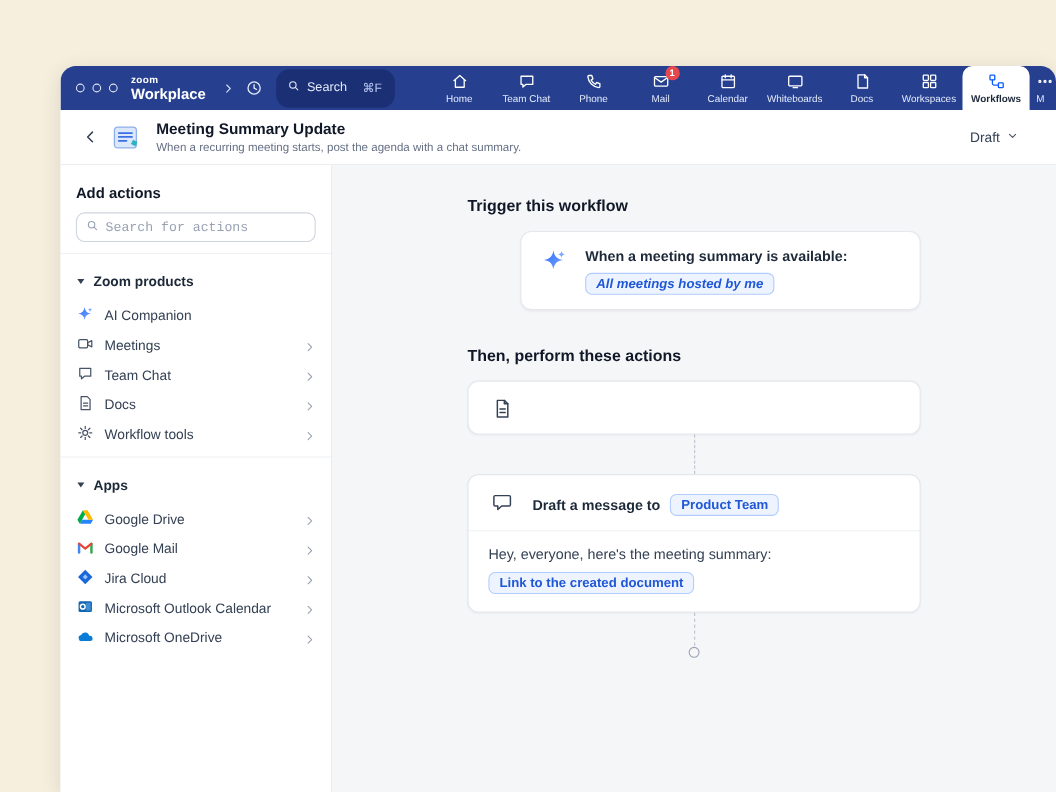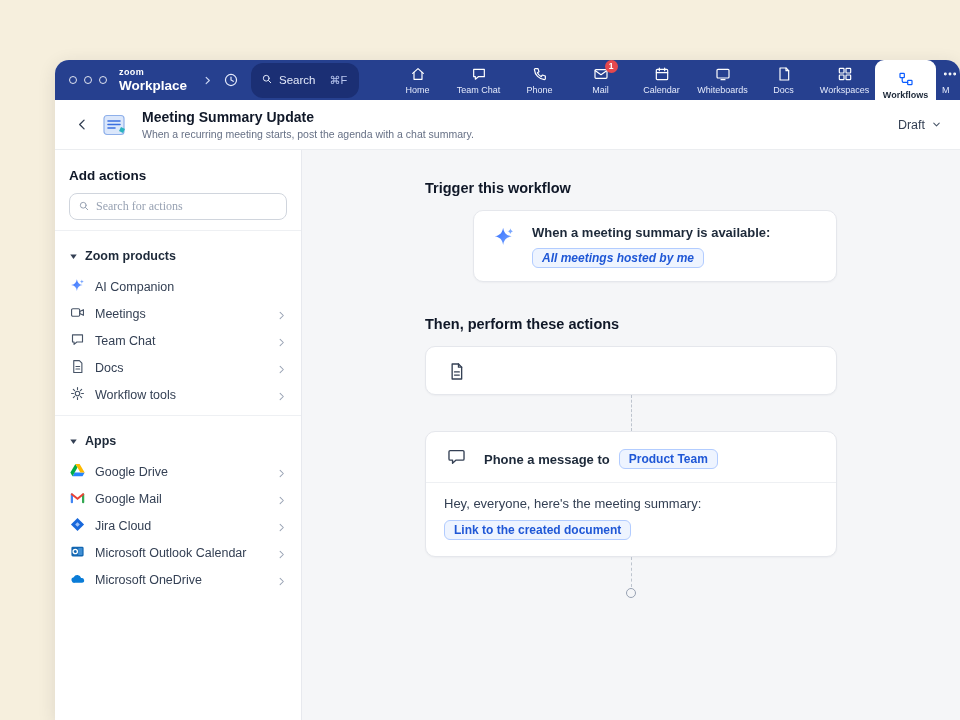--- a/index.html
+++ b/index.html
@@ -41,36 +41,36 @@
   .searchpill .stext { font-size: 11.5px; color: #e3e9fb; }
   .searchpill .skey { font-size: 11px; color: #b9c6ef; margin-left: 8px; }
   .navitems { display: flex; margin-left: auto; align-items: flex-end; height: 40px; }
   .navitem {
     width: 61px; height: 40px; display: flex; flex-direction: column;
     align-items: center; justify-content: center; gap: 3px; cursor: pointer;
   }
   .navitem .nico { position: relative; height: 16px; display: flex; align-items: center; }
   .navitem .nlabel { font-size: 9px; color: #e4eafc; white-space: nowrap; }
   .navitem svg { stroke: #fff; }
-  .navitem.active { background: #fff; border-radius: 9px 9px 0 0; justify-content: flex-end; }
+  .navitem.active { background: #fff; border-radius: 9px 9px 0 0; }
   .navitem.active svg { stroke: #0b5cff; }
   .navitem.active .nlabel { color: #1d2939; font-weight: 700; }
   .navitem.partial { width: 24px; overflow: hidden; align-items: flex-start; }
   .navitem.partial .nico, .navitem.partial .nlabel { margin-left: 6px; }
   .badge {
     position: absolute; top: -6px; right: -9px;
     min-width: 13px; height: 13px; padding: 0 3px;
     background: #e5484d; color: #fff; font-size: 8.5px; font-weight: 700;
     border-radius: 8px; display: flex; align-items: center; justify-content: center;
   }
   
   .wfheader {
     height: 50px; flex: 0 0 50px; background: #fff;
     display: flex; align-items: center; gap: 12px;
-    padding: 0 10px 0 20px;
+    padding: 0 26px 0 20px;
     border-bottom: 1px solid #ebedf0;
     position: relative; z-index: 2;
   }
   .backbtn { cursor: pointer; display: flex; align-items: center; }
   .wficon { width: 28px; height: 24px; display: flex; align-items: center; }
   .htitles { display: flex; flex-direction: column; }
   .htitle { font-size: 14px; font-weight: 700; color: #101828; }
   .hsub { font-size: 10.5px; color: #667085; margin-top: 3px; }
   .draft { margin-left: auto; display: flex; align-items: center; gap: 6px; cursor: pointer; padding: 5px 8px; border-radius: 6px; }
   .draft .dlabel { font-size: 12.5px; color: #344054; }
@@ -82,21 +82,21 @@
     padding-top: 14px; overflow: hidden;
   }
   .sb-title { font-size: 13.5px; font-weight: 700; color: #101828; padding: 4px 14px 10px; }
   .sb-search {
     margin: 0 14px 10px; height: 27px;
     border: 1px solid #d0d5dd; border-radius: 8px;
     display: flex; align-items: center; gap: 6px; padding: 0 8px; background: #fff;
   }
   .sb-search input {
     border: none; outline: none; flex: 1; font-size: 12px;
-    font-family: Liberation Serif, serif; color: #000000; background: transparent;
+    font-family: Liberation Mono, monospace; color: #000000; background: transparent;
   }
   .sb-search input::placeholder { color: #98a2b3; }
   .sb-divider { height: 1px; background: #eef0f3; margin: 8px 0; }
   .sb-section { display: flex; align-items: center; gap: 7px; padding: 8px 14px 7px; cursor: pointer; }
   .sb-section .seclabel { font-size: 12.5px; font-weight: 700; color: #1d2939; }
   .sb-row {
     display: flex; align-items: flex-end; gap: 10px;
     padding: 5.5px 14px; cursor: pointer;
   }
   .sb-row .ricon { width: 16px; height: 16px; display: flex; align-items: center; justify-content: center; }
@@ -520,21 +520,21 @@
         </div>
 
         <div class="card">
           <div class="card-row">
             <span class="cicon">
               <svg width="19" height="19" viewBox="0 0 24 24" fill="none" stroke="#344054" stroke-width="1.7" stroke-linecap="round" stroke-linejoin="round">
                   <path d="M4 4.5h16a1.5 1.5 0 011.5 1.5v9a1.5 1.5 0 01-1.5 1.5h-8.5L7 20.5v-4H4A1.5 1.5 0 012.5 15V6A1.5 1.5 0 014 4.5z"></path>
                 </svg>
             </span>
             <div class="inline-row">
-              <span class="ctitle">Phone a message to</span>
+              <span class="ctitle">Draft a message to</span>
               <span class="pill">Product Team</span>
             </div>
           </div>
           <div class="card-divider"></div>
           <div class="msg-body">
             <div class="msg-text">Hey, everyone, here's the meeting summary:</div>
             <span class="pill">Link to the created document</span>
           </div>
         </div>
 

